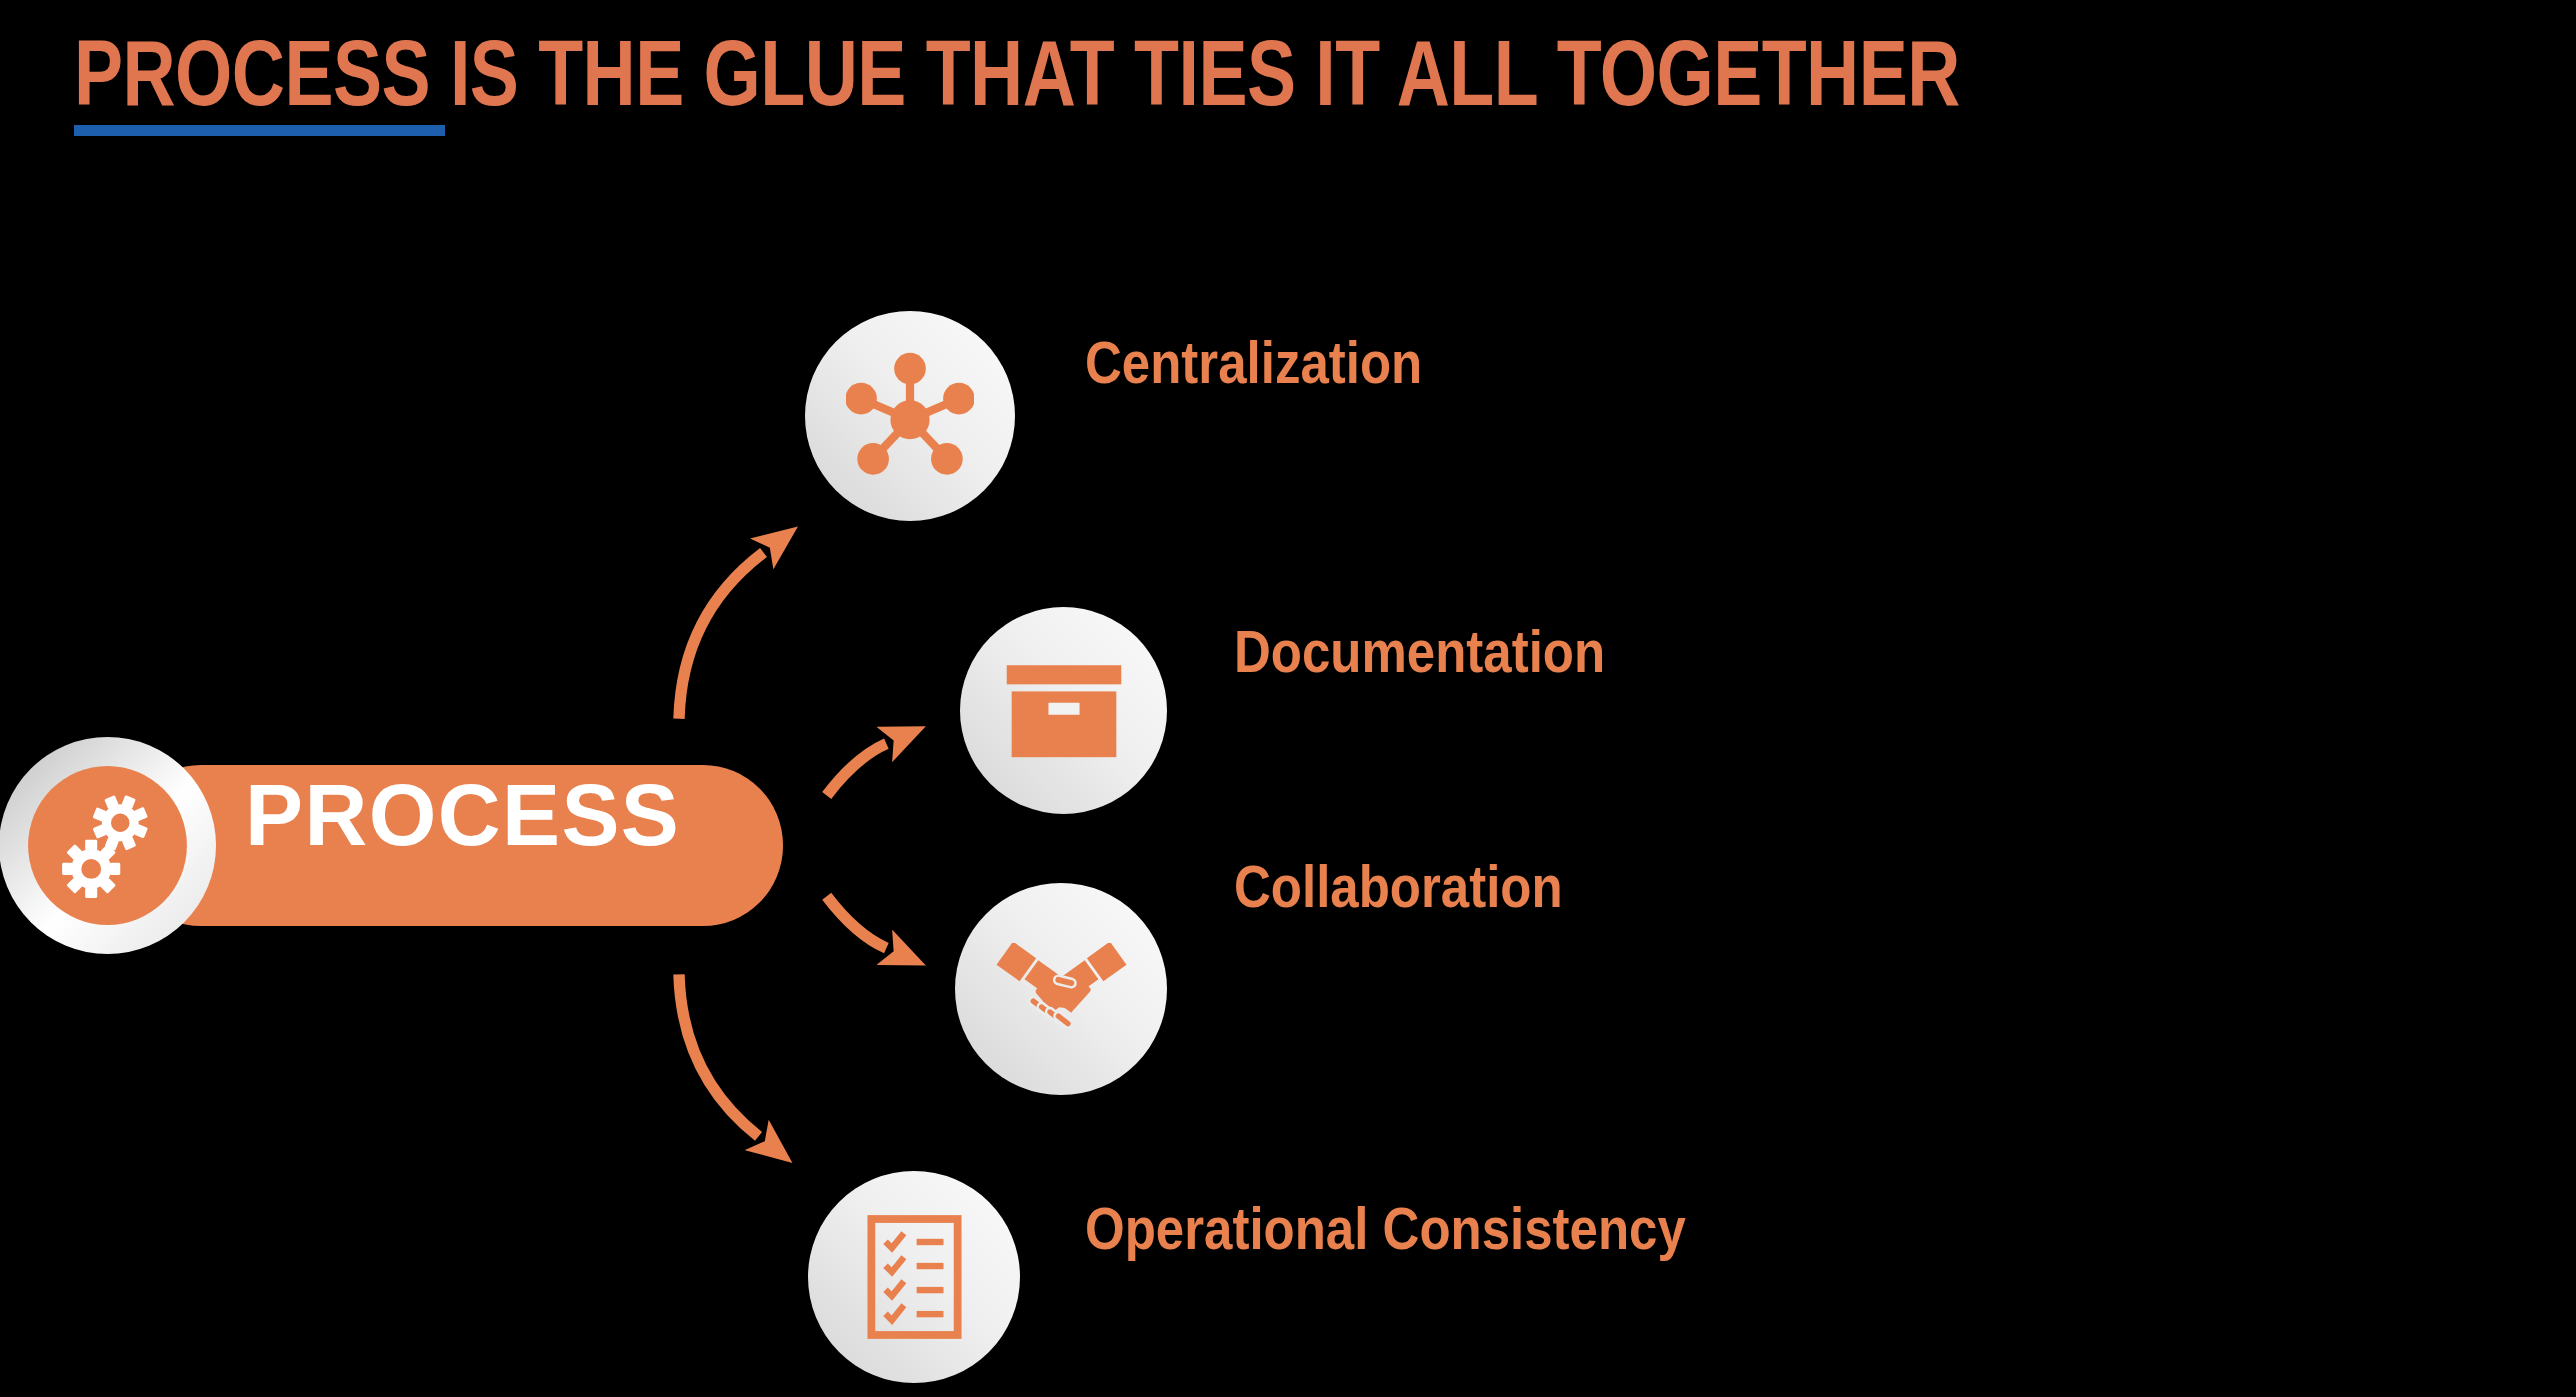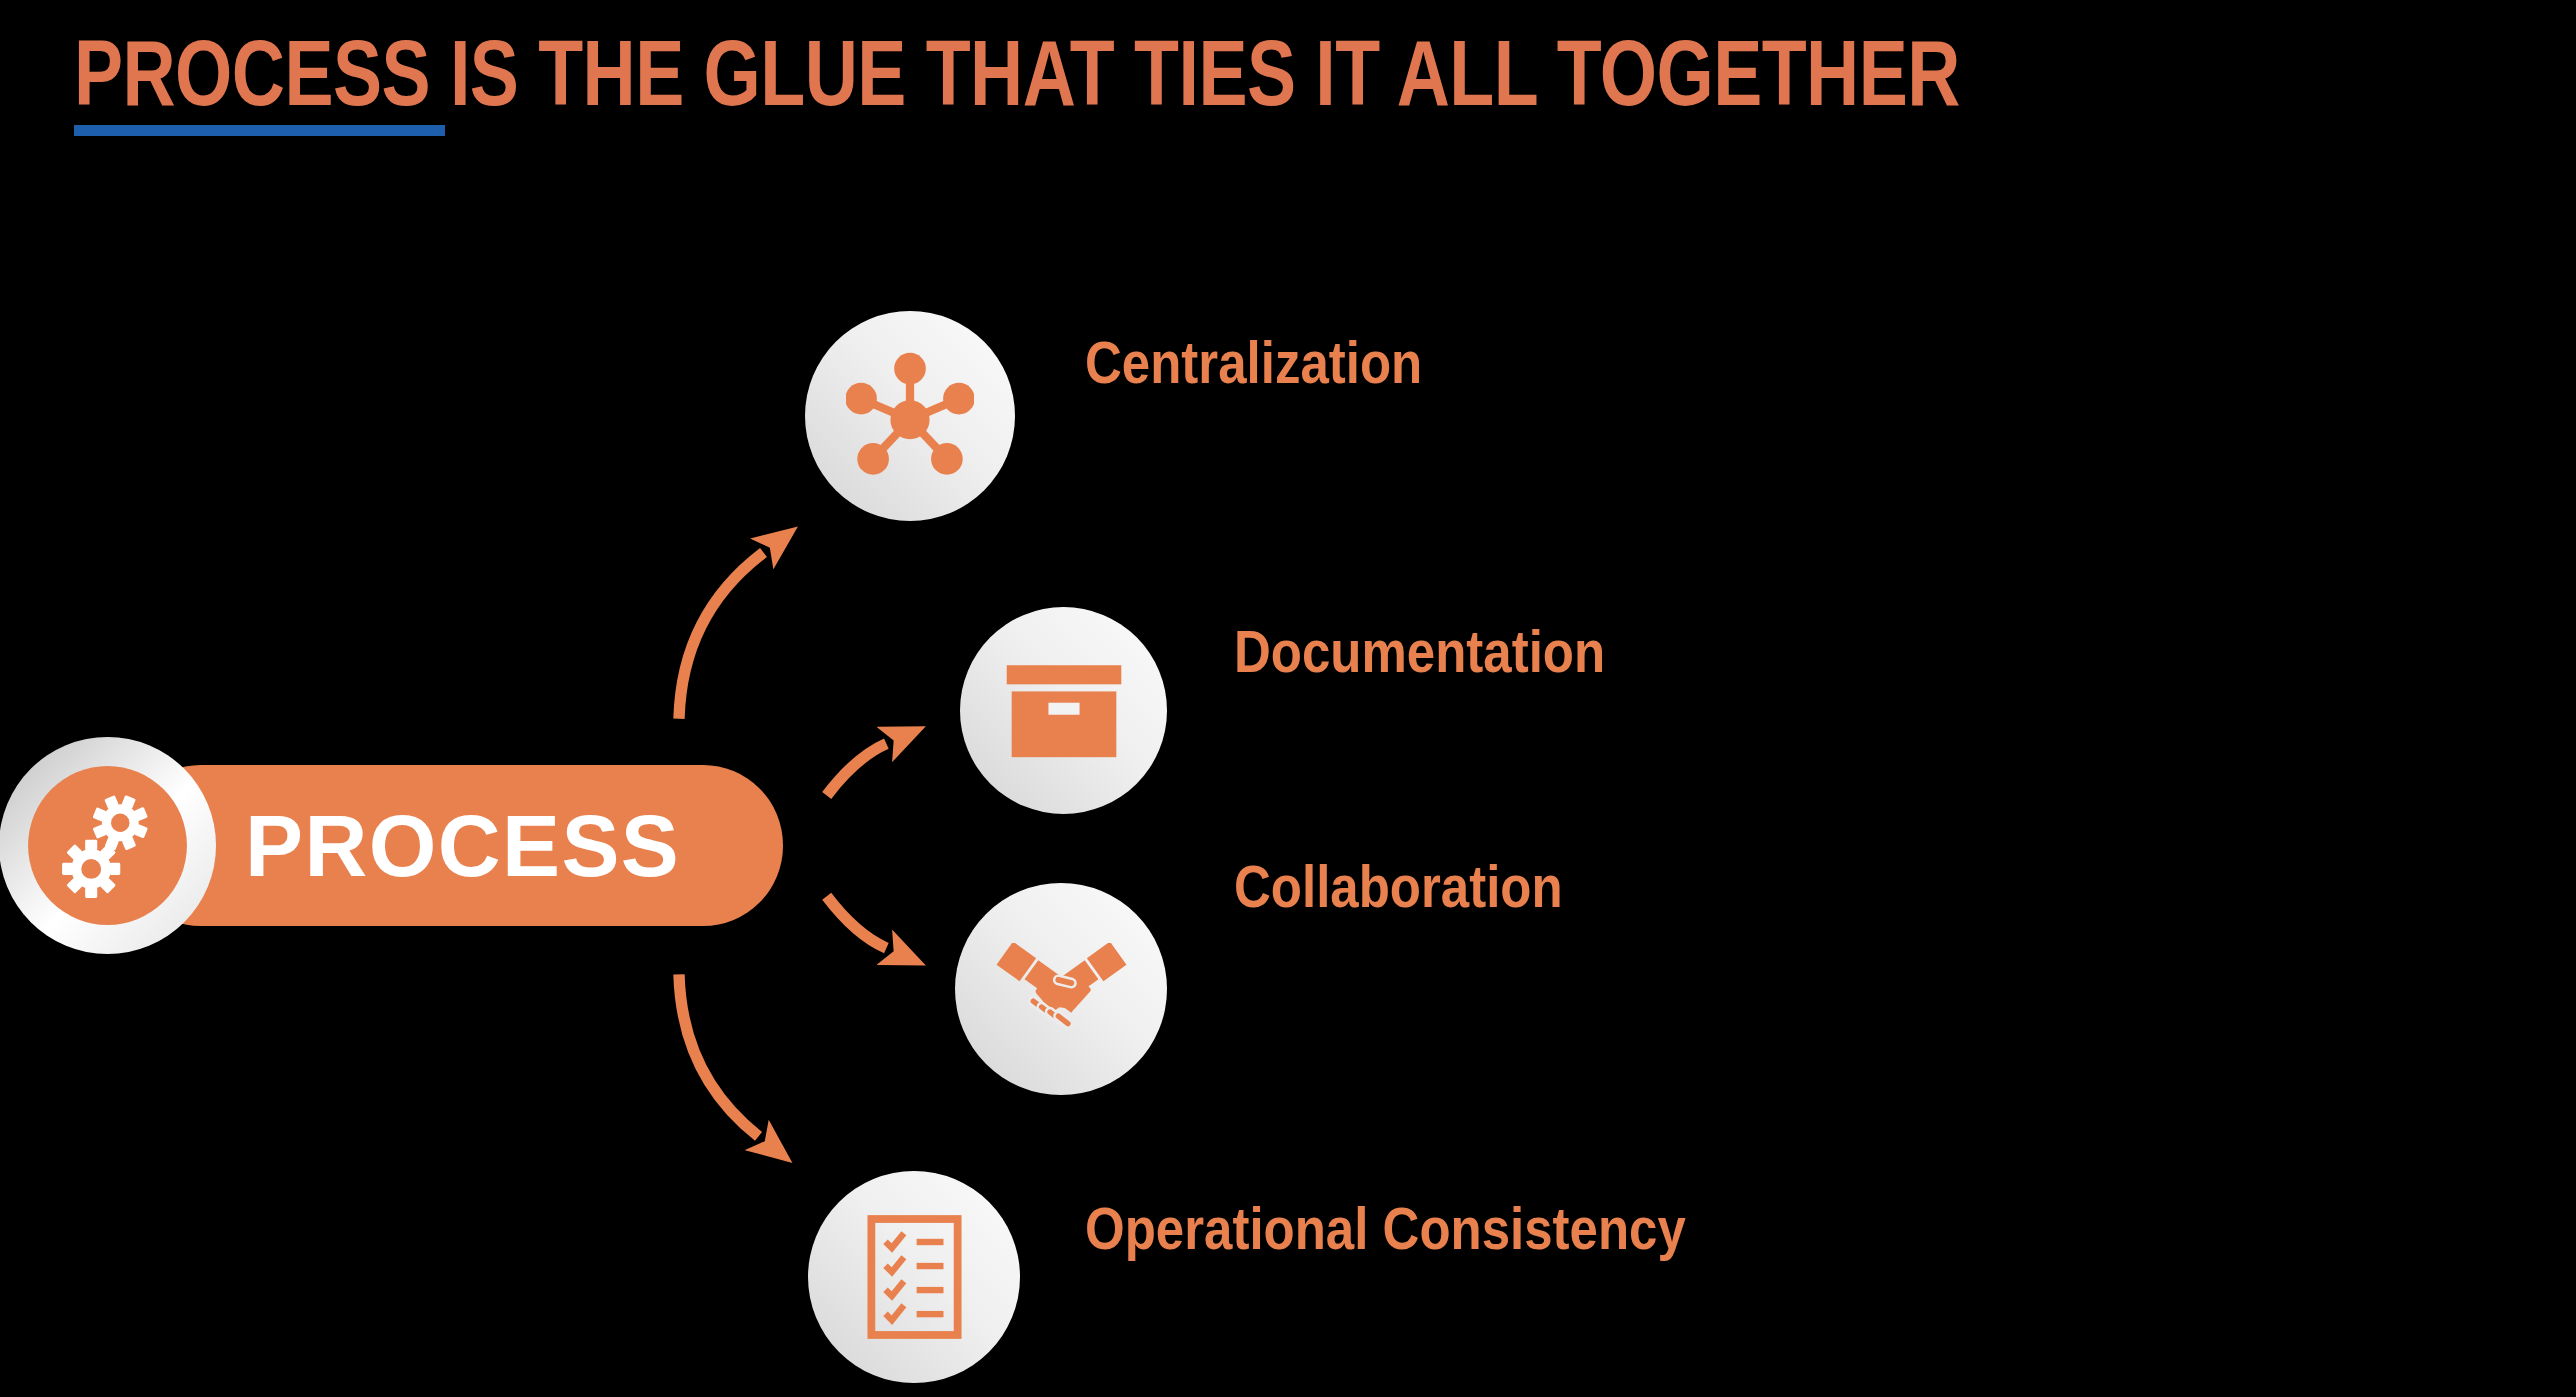--- a/index.html
+++ b/index.html
@@ -20,21 +20,21 @@
   }
   .title-underline{
     left:74px;top:125px;width:371px;height:10.7px;
     background:#1D5EAD;
   }
 
   
   .process-pill{
     left:121px;top:765px;width:662px;height:161px;
     background:#E8814E;border-radius:80px;
-    display:flex;align-items:center;
+    display:flex;
     padding-left:124px;box-sizing:border-box;
   }
   .process-pill-label{
     color:#fff;font-size:87px;font-weight:bold;letter-spacing:1.4px;
     white-space:nowrap;
   }
   .badge-circle-outer{
     left:-0.7px;top:737px;width:217px;height:217px;border-radius:50%;
     background:linear-gradient(135deg,#bfbfbf 0%,#ffffff 55%,#e3e3e3 100%);
   }

